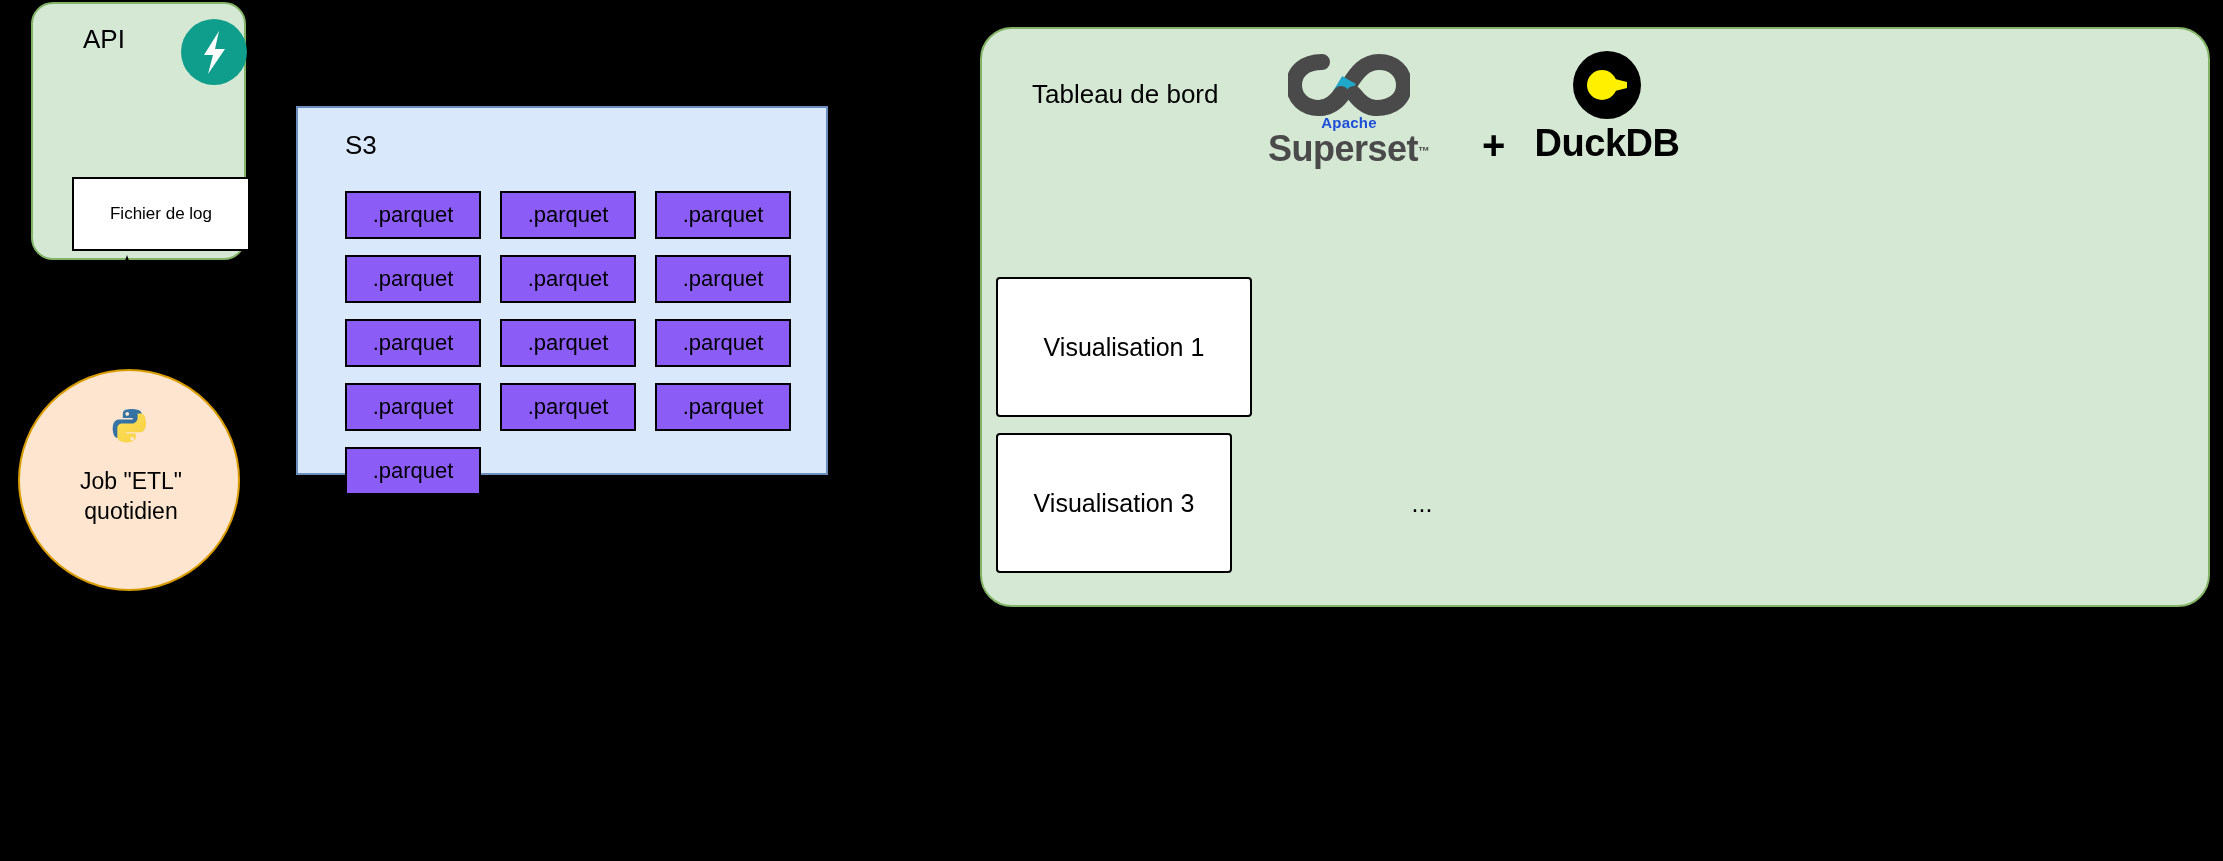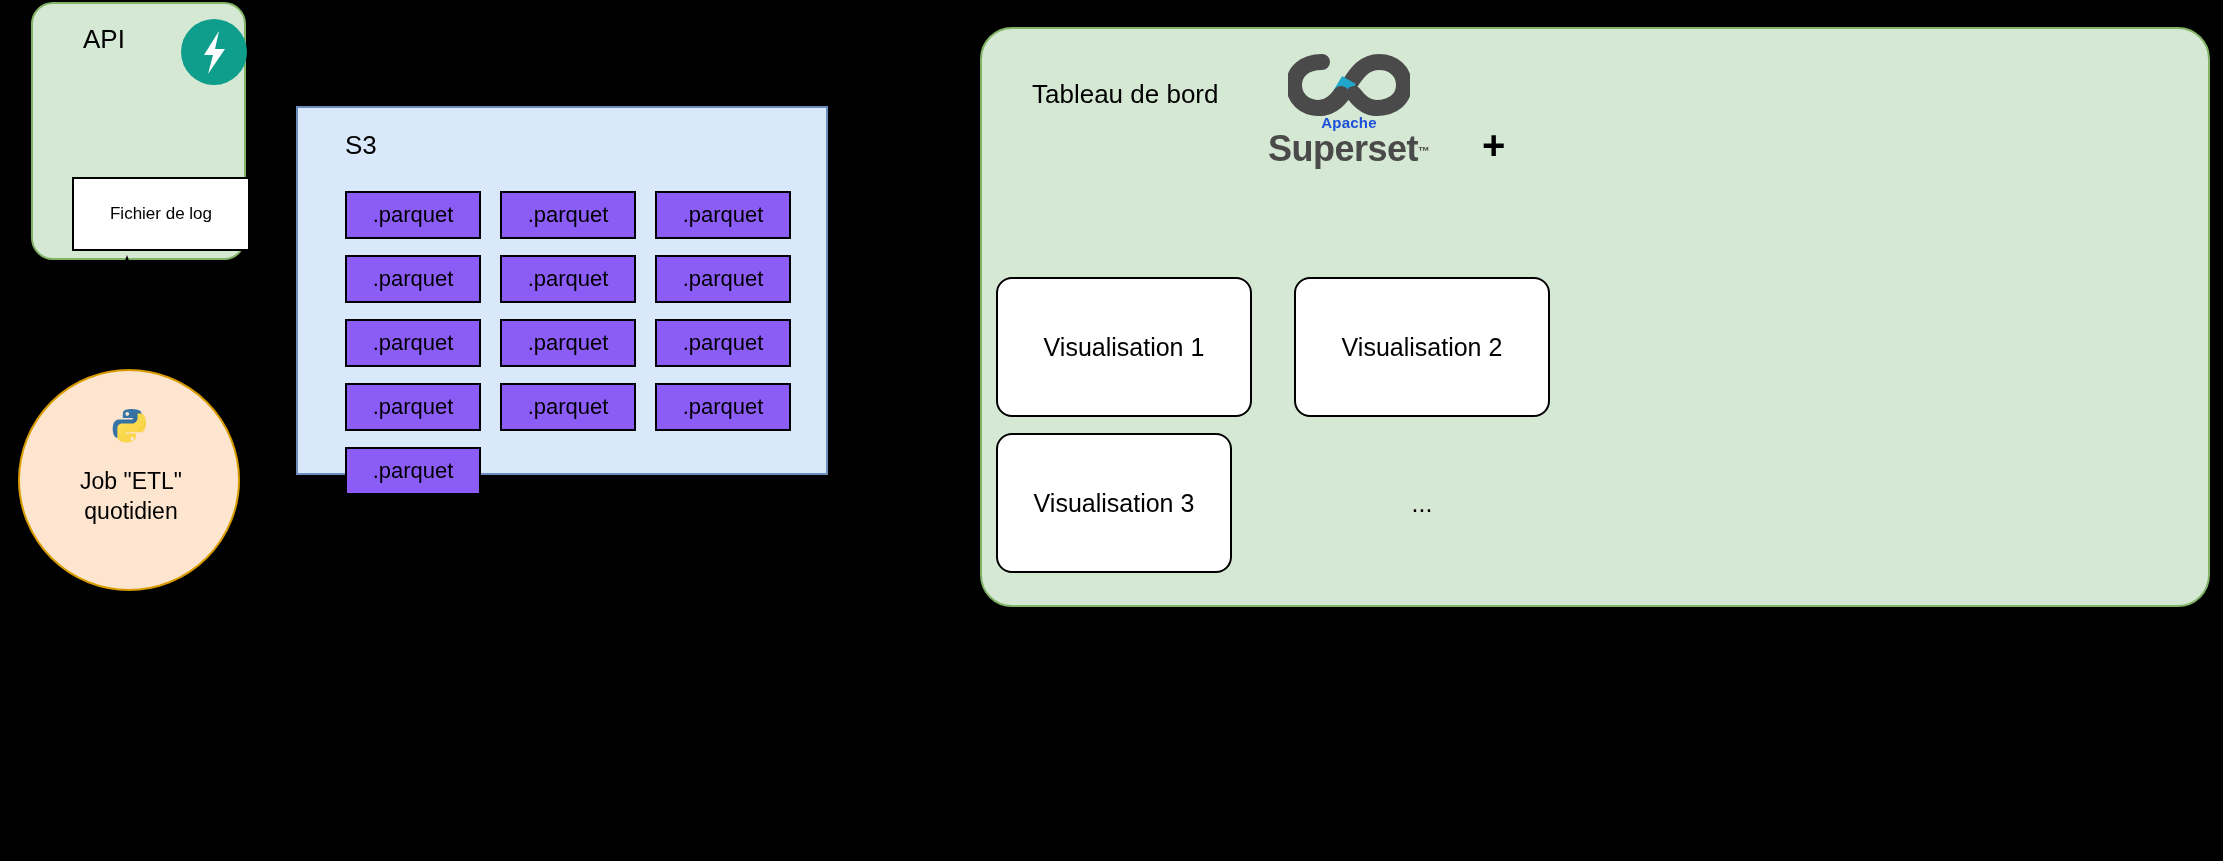--- a/index.html
+++ b/index.html
@@ -238,21 +238,21 @@
     color: #000000;
     letter-spacing: -0.5px;
     line-height: 1.1;
     margin-top: 2px;
   }
 
   
   .viz-card {
     background: #ffffff;
     border: 2px solid #000000;
-    border-radius: 16px;
+    border-radius: 4px;
     box-sizing: border-box;
     font-size: 25px;
     color: #000;
   }
   #viz-1 { left: 14px;  top: 248px; width: 256px; height: 140px; }
   #viz-2 { left: 312px; top: 248px; width: 256px; height: 140px; }
   #viz-3 { left: 14px;  top: 404px; width: 236px; height: 140px; }
   #viz-ellipsis {
     left: 312px; top: 404px; width: 256px; height: 140px;
     font-size: 25px;
@@ -355,26 +355,33 @@
       </span>
       <div id="superset-apache">Apache</div>
       <div>
         <span id="superset-word">Superset</span><span id="superset-tm">™</span>
       </div>
     </div>
 
 
     <div class="abs" id="plus-sign">+</div>
 
+    <div class="abs" id="duckdb-logo">
+      <span>
+        <svg id="duckdb-mark" width="72" height="72" viewBox="0 0 72 72" aria-hidden="true">
+          <circle cx="36" cy="36" r="34" fill="#000000"></circle>
+          <circle cx="31" cy="36" r="15" fill="#fff000"></circle>
+          <path d="M44 30 L56 33 L56 39 L44 42 Z" fill="#fff000"></path>
+        </svg>
+      </span>
+      <div id="duckdb-word">DuckDB</div>
+    </div>
 
     <div class="abs viz-card center-text" id="viz-1">
       <span>Visualisation 1</span>
     </div>
-    <div class="abs viz-card center-text" id="viz-2">
-      <span>Visualisation 2</span>
-    </div>
     <div class="abs viz-card center-text" id="viz-3">
       <span>Visualisation 3</span>
     </div>
     <div class="abs center-text" id="viz-ellipsis">...</div>
   </div>
 
 </div>
 
 </body></html>

